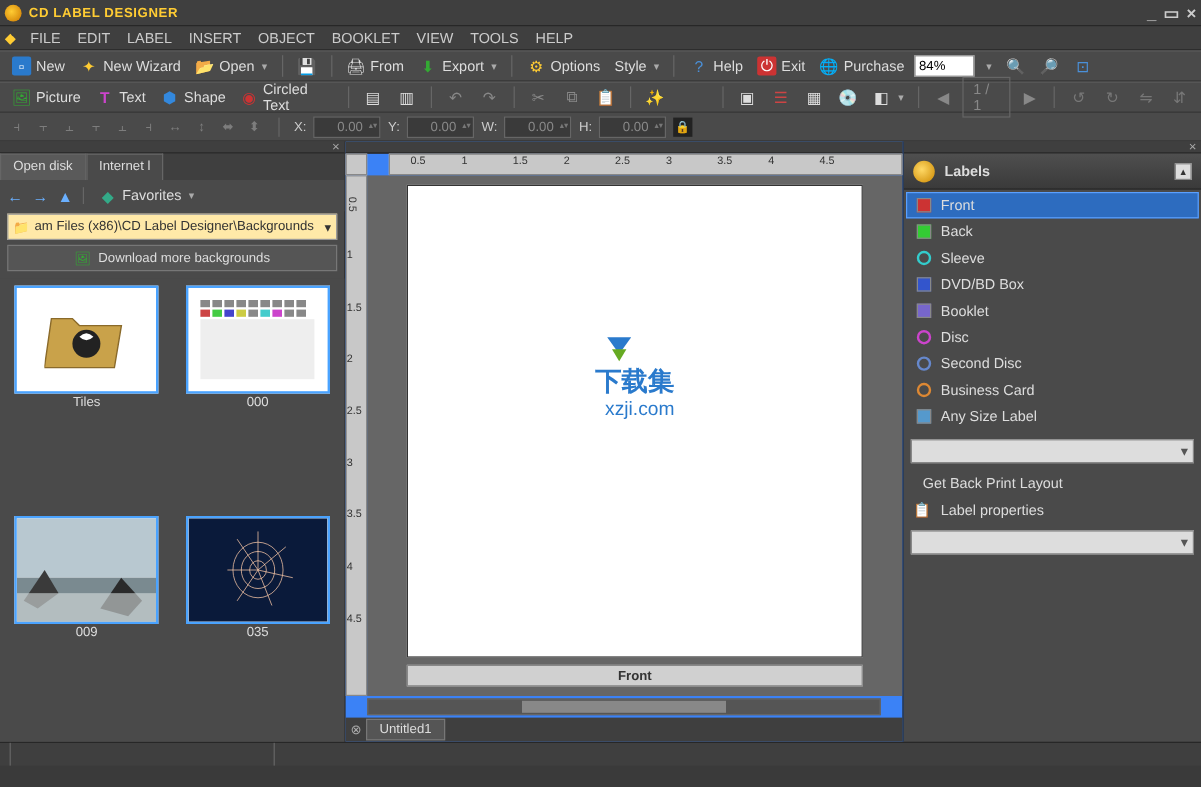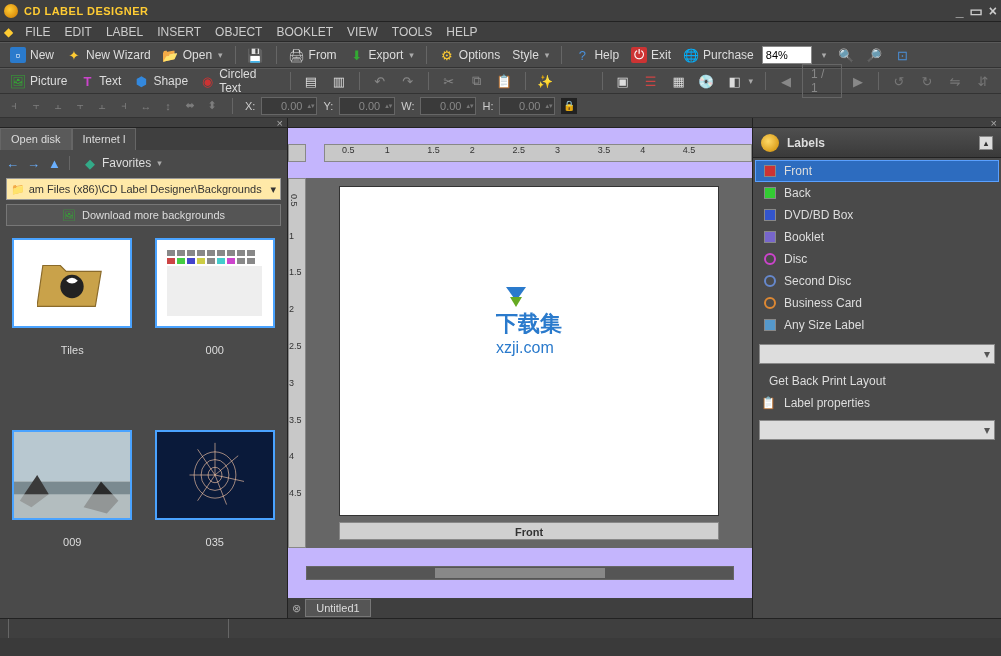--- a/index.html
+++ b/index.html
@@ -45,32 +45,32 @@
 .tab.active { background: #5a5a5a; }
 .navrow { height: 26px; display: flex; align-items: center; padding: 0 6px; gap: 8px; background: #4a4a4a; }
 .navrow .nic { font-size: 13px; color: #6ab0ff; cursor: pointer; }
 .pathbox { margin: 2px 6px; height: 22px; background: #ffe9a8; border: 1px solid #999; color: #333; display: flex; align-items: center; padding: 0 4px; font-size: 11px; overflow: hidden; white-space: nowrap; }
 .pathbox .fic { margin-right: 4px; }
 .infobox { margin: 4px 6px; padding: 4px; background: #4a4a4a; color: #ddd; font-size: 11px; text-align: center; border: 1px solid #666; line-height: 1.3; }
 .dlbtn { margin: 2px 6px 6px; height: 22px; background: #555; border: 1px solid #777; display: flex; align-items: center; justify-content: center; gap: 6px; font-size: 11px; cursor: pointer; }
 .thumbs { flex: 1; overflow-y: auto; padding: 6px; display: grid; grid-template-columns: 1fr 1fr; gap: 10px; background: #4a4a4a; }
 .thumb { display: flex; flex-direction: column; align-items: center; }
 .thumb .tbox { width: 120px; height: 90px; border: 2px solid #4aa3ff; background: #fff; display: flex; align-items: center; justify-content: center; overflow: hidden; cursor: pointer; }
-.thumb .cap { margin-top: 16px; font-size: 11px; color: #ddd; text-align: center; }
-
-
-.center { flex: 1; background: #c4b5fd; display: flex; flex-direction: column; border-right: 1px solid #222; position: relative; gap: 16px; }
+.thumb .cap { margin-top: 1px; font-size: 11px; color: #ddd; text-align: center; }
+
+
+.center { flex: 1; background: #3b82f6; display: flex; flex-direction: column; border-right: 1px solid #222; position: relative; }
 .canvaswrap { flex: 1; display: flex; overflow: hidden; position: relative; }
 .hruler { height: 18px; background: #c8c8c8; margin-left: 18px; border: 1px solid #888; position: relative; overflow: hidden; }
 .vruler { width: 18px; background: #c8c8c8; border: 1px solid #888; position: relative; }
 .rulertick { position: absolute; font-size: 9px; color: #333; }
 .canvasarea { flex: 1; background: #666; overflow: auto; display: flex; flex-direction: column; position: relative; padding: 8px; }
 .page { width: 380px; height: 400px; background: #fff; border: 1px solid #333; margin: 0 auto; position: relative; background-image: radial-gradient(circle, #ccc 0.5px, transparent 0.5px); background-size: 8px 8px; }
 .pagelabel { margin: 6px auto 0; width: 380px; height: 18px; background: #d0d0d0; border: 1px solid #888; text-align: center; font-size: 11px; font-weight: bold; color: #333; line-height: 18px; }
-.wmark { position: absolute; left: 50%; top: 40%; transform: translate(-50%,-50%); text-align: left; }
+.wmark { position: absolute; left: 50%; top: 40%; transform: translate(-50%,-50%); text-align: right; }
 .wmark .cn { font-size: 22px; font-weight: bold; color: #2a7acc; }
 .wmark .url { font-size: 16px; color: #2a7acc; }
 .doctabs { height: 20px; background: #3f3f3f; display: flex; align-items: center; padding: 0 4px; gap: 4px; font-size: 11px; }
 .doctab { padding: 2px 10px; background: #555; border: 1px solid #777; }
 .scrollbar-h { height: 14px; background: #555; border: 1px solid #666; margin: 2px 18px 2px 18px; position: relative; }
 .scrollbar-h .thumb-sb { position: absolute; left: 30%; width: 40%; top: 1px; bottom: 1px; background: #888; }
 
 
 .rightpanel { width: 248px; background: #4a4a4a; display: flex; flex-direction: column; }
 .rp-hdr { height: 30px; background: linear-gradient(#4f4f4f,#3a3a3a); display: flex; align-items: center; padding: 0 8px; gap: 8px; border-bottom: 1px solid #222; }
@@ -464,20 +464,24 @@
     <div class="rp-list" id="rp-list">
         <div class="rp-item sel">
           <span class="sq" style="background: rgb(204, 51, 51);"></span>
           <span>Front</span>
         </div>
         <div class="rp-item">
           <span class="sq" style="background: rgb(51, 204, 51);"></span>
           <span>Back</span>
         </div>
         <div class="rp-item">
+          <span style="width: 12px; height: 12px; border: 2px solid rgb(51, 204, 204); border-radius: 50%;"></span>
+          <span>Sleeve</span>
+        </div>
+        <div class="rp-item">
           <span class="sq" style="background: rgb(51, 85, 204);"></span>
           <span>DVD/BD Box</span>
         </div>
         <div class="rp-item">
           <span class="sq" style="background: rgb(119, 102, 204);"></span>
           <span>Booklet</span>
         </div>
         <div class="rp-item">
           <span style="width: 12px; height: 12px; border: 2px solid rgb(204, 68, 204); border-radius: 50%;"></span>
           <span>Disc</span>

